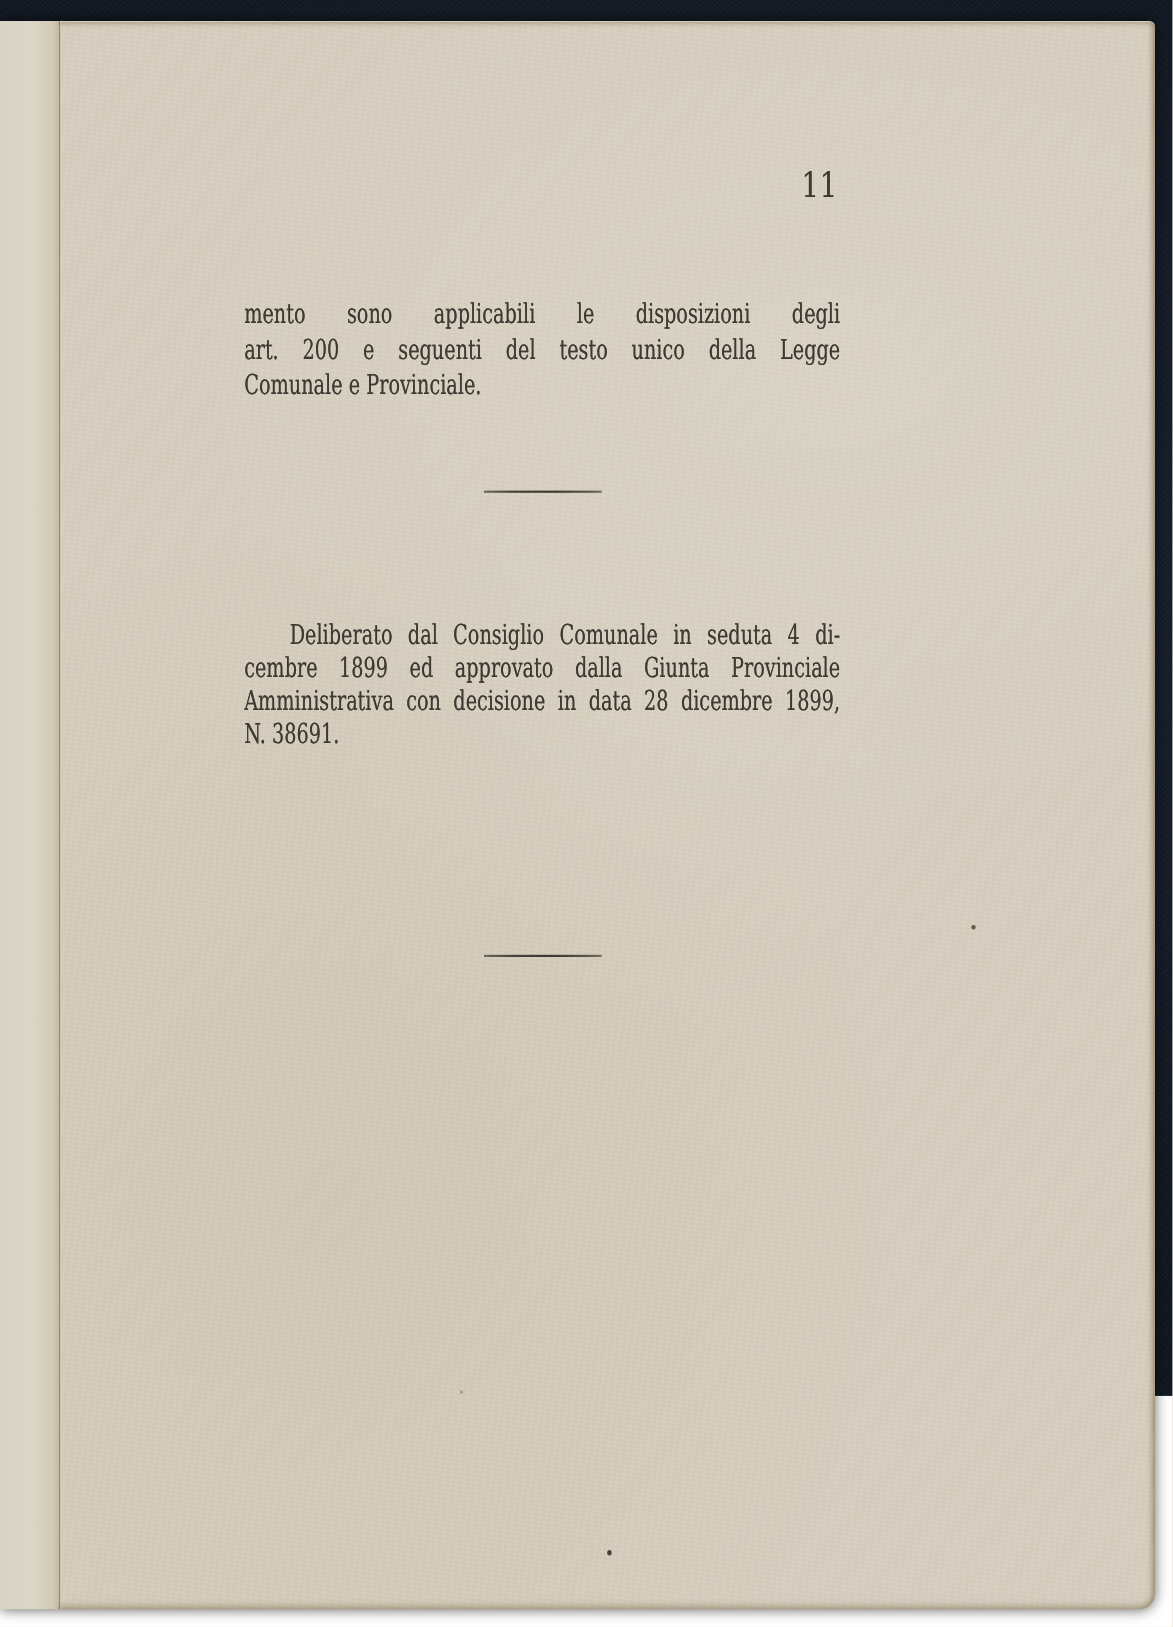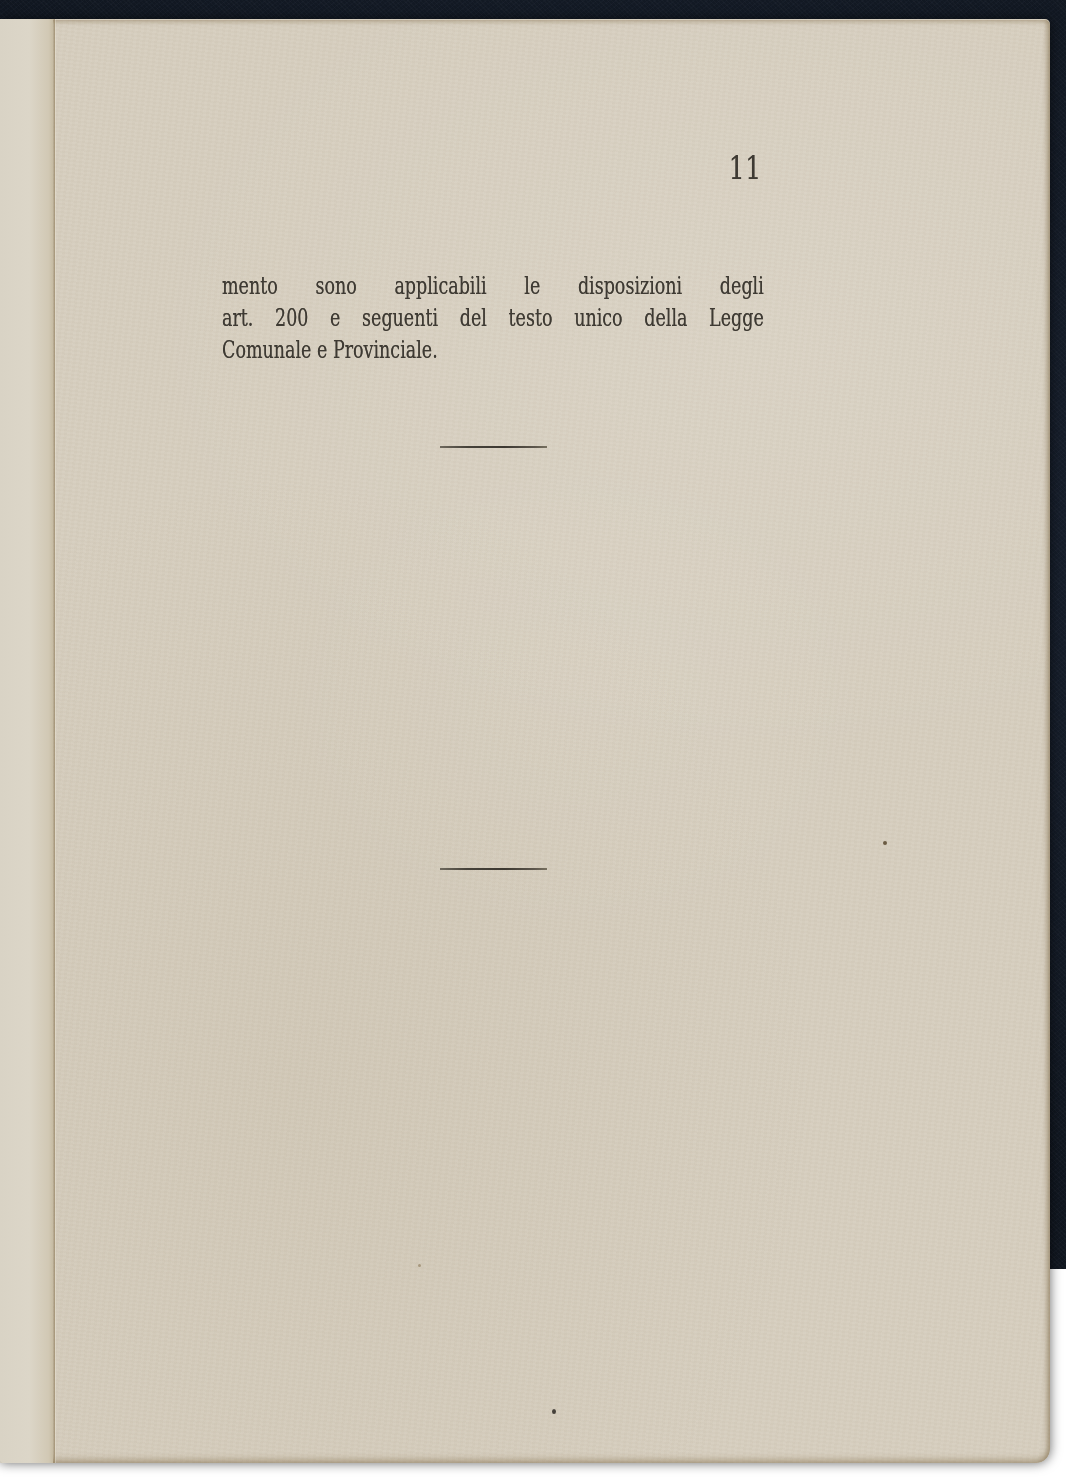--- a/index.html
+++ b/index.html
@@ -135,20 +135,26 @@
     <div class="page-number">11</div>
 
     <div class="textcol para1 lh32">
       <div class="line j">mento sono applicabili le disposizioni degli</div>
       <div class="line j">art. 200 e seguenti del testo unico della Legge</div>
       <div class="line">Comunale e Provinciale.</div>
     </div>
 
     <div class="divider d1"></div>
 
+    <div class="textcol para2 lh30">
+      <div class="line j indent">Deliberato dal Consiglio Comunale in seduta 4 di-</div>
+      <div class="line j">cembre 1899 ed approvato dalla Giunta Provinciale</div>
+      <div class="line j">Amministrativa con decisione in data 28 dicembre 1899,</div>
+      <div class="line">N. 38691.</div>
+    </div>
 
 
     <div class="divider d2"></div>
 
     <div class="speck s1"></div>
     <div class="speck s2"></div>
     <div class="speck s3"></div>
 
   </div>
 </div>

